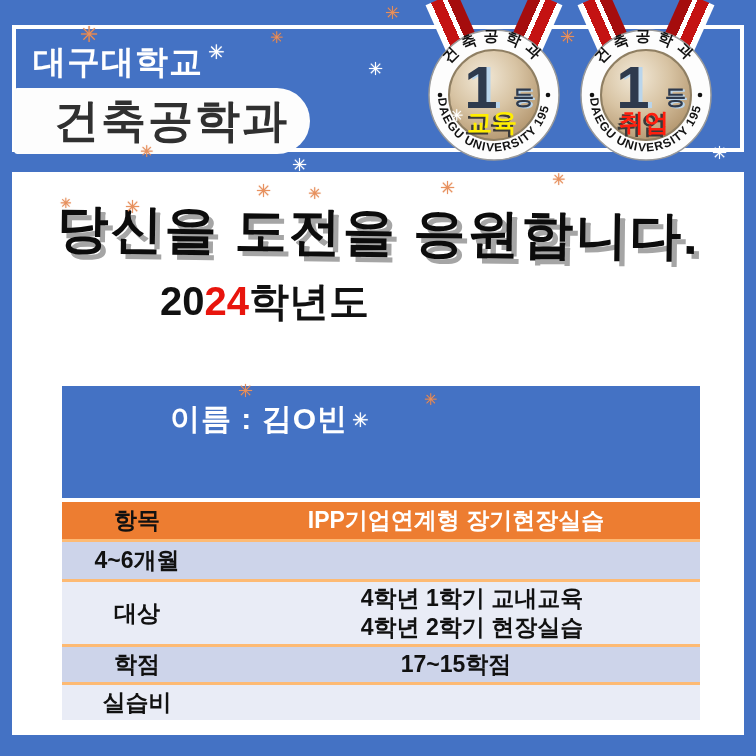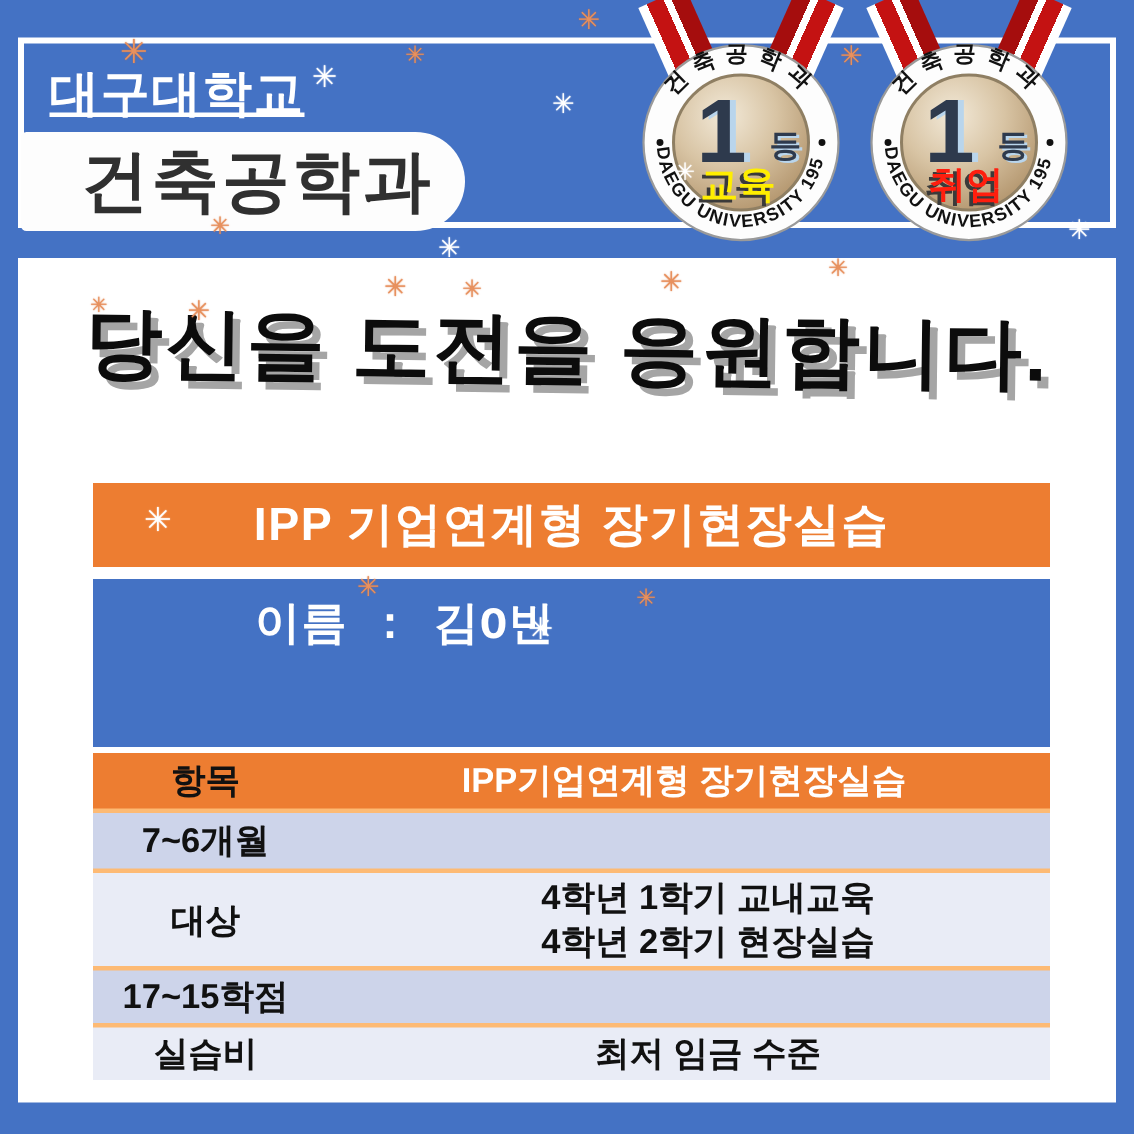--- a/index.html
+++ b/index.html
@@ -8,21 +8,21 @@
     position:relative;width:756px;height:756px;overflow:hidden;
     background:#ffffff;
     font-family:"Liberation Sans","DejaVu Sans",sans-serif;
   }
   
   .header-bg{position:absolute;left:0;top:0;width:756px;height:172px;background:#4472c4;z-index:1;}
   .frame-left{position:absolute;left:0;top:0;width:12px;height:756px;background:#4472c4;z-index:1;}
   .frame-right{position:absolute;right:0;top:0;width:12px;height:756px;background:#4472c4;z-index:1;}
   .frame-bottom{position:absolute;left:0;bottom:0;width:756px;height:21px;background:#4472c4;z-index:1;}
   .header-outline{position:absolute;left:12px;top:25px;width:732px;height:127px;border:4px solid #ffffff;z-index:2;}
-  .univ-title{position:absolute;left:33px;top:40px;font-size:33px;font-weight:800;color:#ffffff;z-index:4;letter-spacing:1px;text-decoration:underline;}
+  .univ-title{position:absolute;left:33px;top:40px;font-size:33px;font-weight:800;color:#ffffff;z-index:4;letter-spacing:1px;}
   .dept-pill{position:absolute;left:14px;top:88px;width:296px;height:66px;background:#fdfdfd;border-radius:4px 36px 36px 4px;z-index:4;display:flex;align-items:center;padding-left:40px;}
   .dept-pill span{font-size:45px;font-weight:800;color:#303030;letter-spacing:2px;}
   
   .medal-wrap{position:absolute;top:0;width:136px;height:168px;z-index:5;}
   .medal-a{left:426px;} .medal-b{left:578px;}
   .ribbon{position:absolute;width:34px;height:80px;top:-8px;z-index:1;}
   .ribbon-l{left:28px;transform:rotate(-24deg);transform-origin:50% 92%;
     background:linear-gradient(to right,#ffffff 0 18%,#c41212 18% 52%,#ffffff 52% 66%,#a50d0d 66% 100%);}
   .ribbon-r{left:74px;transform:rotate(24deg);transform-origin:50% 92%;
     background:linear-gradient(to left,#ffffff 0 18%,#c41212 18% 52%,#ffffff 52% 66%,#a50d0d 66% 100%);}
@@ -31,21 +31,21 @@
   .slogan{position:absolute;left:22px;top:198px;width:712px;text-align:center;white-space:nowrap;
     font-size:52px;font-weight:800;color:#0c0c0c;letter-spacing:2px;
     text-shadow:5px 5px 0 #a5a5a5;transform:rotate(0.7deg);z-index:2;}
   .year-line{position:absolute;left:160px;top:274px;font-size:40px;font-weight:800;color:#111;z-index:2;}
   .year-line .red{color:#e8150d;}
   
   .banner{position:absolute;left:62px;top:322px;width:638px;height:56px;background:#ed7d31;z-index:2;
     display:flex;align-items:center;justify-content:center;}
   .banner span{color:#ffffff;font-size:31px;font-weight:800;letter-spacing:1px;}
   
-  .infobox{position:absolute;left:62px;top:386px;width:638px;height:112px;background:#4472c4;z-index:2;padding:10px 0 0 108px;font-family:Liberation Mono, monospace;}
+  .infobox{position:absolute;left:62px;top:386px;width:638px;height:112px;background:#4472c4;z-index:2;padding:10px 0 0 108px;}
   .infobox .line{color:#ffffff;font-size:30px;font-weight:800;letter-spacing:1px;line-height:45px;}
   
   .ptable{position:absolute;left:62px;top:502px;width:638px;z-index:2;display:flex;flex-direction:column;gap:3px;background:#fdba74;}
   .trow{display:grid;grid-template-columns:150px 1fr;}
   .trow .c1,.trow .c2{display:flex;align-items:center;justify-content:center;text-align:center;}
   .trow .c2{}
   .thead{height:37px;background:#ed7d31;}
   .thead .c1,.thead .c2{color:#ffffff;font-size:23px;font-weight:800;}
   .tband-dark{background:#cdd4ea;}
   .tband-light{background:#e9ecf6;gap:32px;}
@@ -133,48 +133,46 @@
       <text x="55" y="108" font-size="60" font-weight="bold" fill="#2e3a4d" text-anchor="middle">1</text>
       <text x="89" y="105" font-size="21" font-weight="bold" fill="#b9d5ec">등</text>
       <text x="87" y="104" font-size="21" font-weight="bold" fill="#2e3a4d">등</text>
       <text x="63.5" y="133" font-size="25" font-weight="bold" fill="#3a3a3a" text-anchor="middle">취업</text>
       <text x="66" y="131" font-size="25" font-weight="bold" text-anchor="middle" fill="#ff1e0e">취업</text>
     </svg>
   </div>
 
   <div class="slogan">당신을 도전을 응원합니다.</div>
 
+  <div class="year-line"><span>20</span><span class="red">24</span><span>학년도</span></div>
 
-  <div class="banner">
-    <span>IPP 기업연계형 장기현장실습</span>
-  </div>
 
   <div class="infobox">
     <div class="line">이름 : 김O빈</div>
   </div>
 
   <div class="ptable">
     <div class="trow thead">
       <div class="c1">항목</div>
       <div class="c2">IPP기업연계형 장기현장실습</div>
     </div>
     <div class="trow r1 tband-dark">
-      <div class="c2 val">7~6개월</div>
+      <div class="c2 val">4~6개월</div>
     </div>
     <div class="trow r2 tband-light">
       <div class="c1">대상</div>
       <div class="c2 val">4학년 1학기 교내교육
 4학년 2학기 현장실습</div>
     </div>
     <div class="trow r3 tband-dark">
+      <div class="c1">학점</div>
       <div class="c2 val">17~15학점</div>
     </div>
     <div class="trow r4 tband-light">
       <div class="c1">실습비</div>
-      <div class="c2 val">최저 임금 수준</div>
     </div>
   </div>
 
   <span class="sp sp-o" style="left:80px;top:24px;font-size:22px;"></span>
   <span class="sp sp-o" style="left:270px;top:30px;font-size:16px;"></span>
   <span class="sp sp-o" style="left:385px;top:4px;font-size:18px;"></span>
   <span class="sp sp-o" style="left:560px;top:28px;font-size:18px;"></span>
   <span class="sp sp-o" style="left:140px;top:144px;font-size:16px;"></span>
   <span class="sp sp-w" style="left:208px;top:42px;font-size:20px;"></span>
   <span class="sp sp-w" style="left:368px;top:60px;font-size:18px;"></span>

